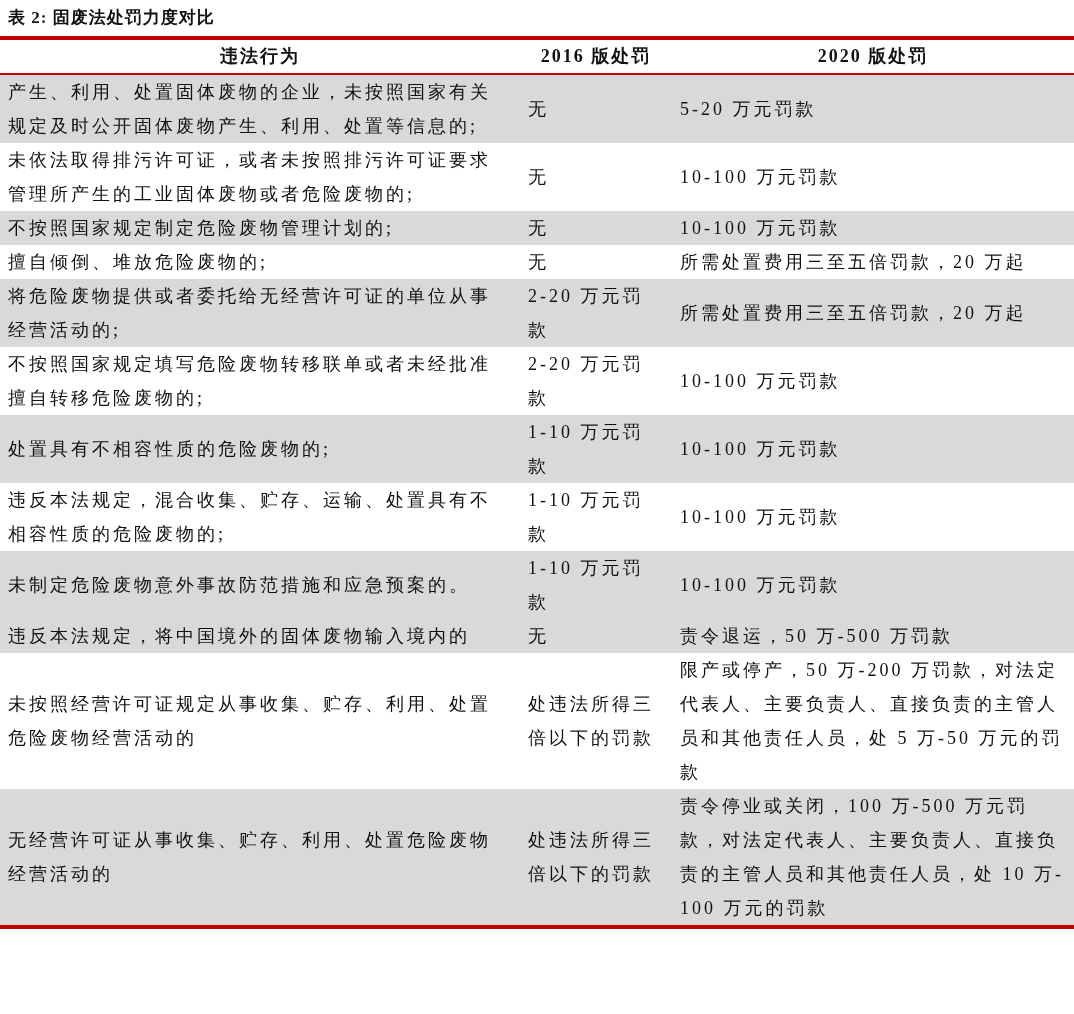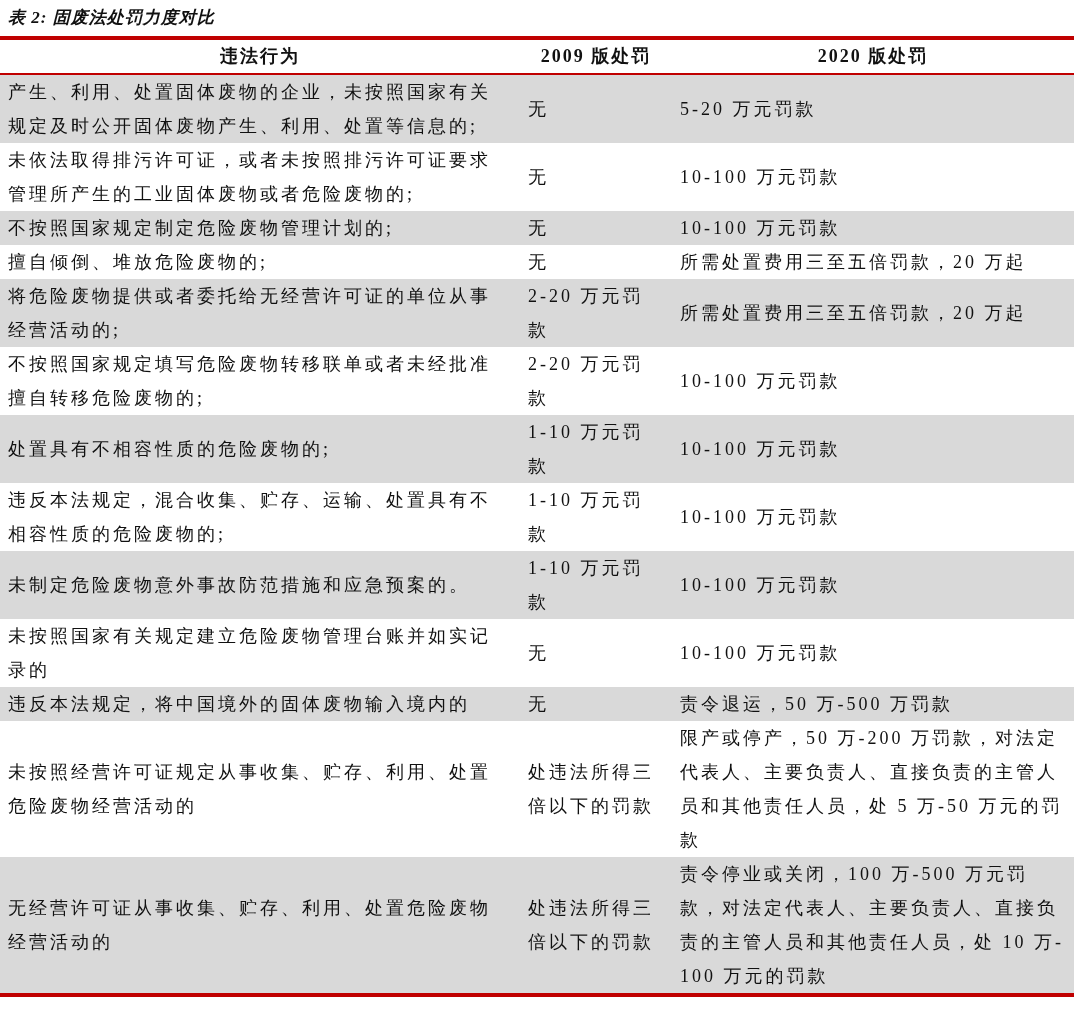--- a/index.html
+++ b/index.html
@@ -11,21 +11,20 @@
   body{
     width:1074px;height:1014px;overflow:hidden;background:#ffffff;
     font-family:"Liberation Serif", serif;
     color:var(--ink);
   }
   .doc{width:1074px;}
   .doc-title{
     font-size:17px;font-weight:bold;
     padding:6px 8px 7px 8px;
     letter-spacing:1px;
-    font-style:italic;
   }
   table.penalty{
     width:1074px;table-layout:fixed;border-collapse:collapse;
     border-top:4px solid var(--accent);
     border-bottom:4px solid var(--accent);
   }
   col.c1{width:520px;}
   col.c2{width:152px;}
   col.c3{width:402px;}
   thead th{
@@ -53,21 +52,21 @@
 
   <table class="penalty">
     <colgroup>
       <col class="c1">
         <col class="c2">
         <col class="c3">
     </colgroup>
     <thead>
       <tr>
         <th>违法行为</th>
-        <th>2009 版处罚</th>
+        <th>2016 版处罚</th>
         <th>2020 版处罚</th>
       </tr>
     </thead>
     <tbody>
         <tr class="shaded">
     <td>产生、利用、处置固体废物的企业，未按照国家有关规定及时公开固体废物产生、利用、处置等信息的;</td>
     <td>无</td>
     <td>5-20 万元罚款</td>
   </tr>
         <tr>
@@ -103,25 +102,20 @@
         <tr>
     <td>违反本法规定，混合收集、贮存、运输、处置具有不相容性质的危险废物的;</td>
     <td>1-10 万元罚款</td>
     <td>10-100 万元罚款</td>
   </tr>
         <tr class="shaded">
     <td>未制定危险废物意外事故防范措施和应急预案的。</td>
     <td>1-10 万元罚款</td>
     <td>10-100 万元罚款</td>
   </tr>
-        <tr>
-    <td>未按照国家有关规定建立危险废物管理台账并如实记录的</td>
-    <td>无</td>
-    <td>10-100 万元罚款</td>
-  </tr>
         <tr class="shaded">
     <td>违反本法规定，将中国境外的固体废物输入境内的</td>
     <td>无</td>
     <td>责令退运，50 万-500 万罚款</td>
   </tr>
         <tr>
     <td>未按照经营许可证规定从事收集、贮存、利用、处置危险废物经营活动的</td>
     <td>处违法所得三倍以下的罚款</td>
     <td>限产或停产，50 万-200 万罚款，对法定代表人、主要负责人、直接负责的主管人员和其他责任人员，处 5 万-50 万元的罚款</td>
   </tr>

